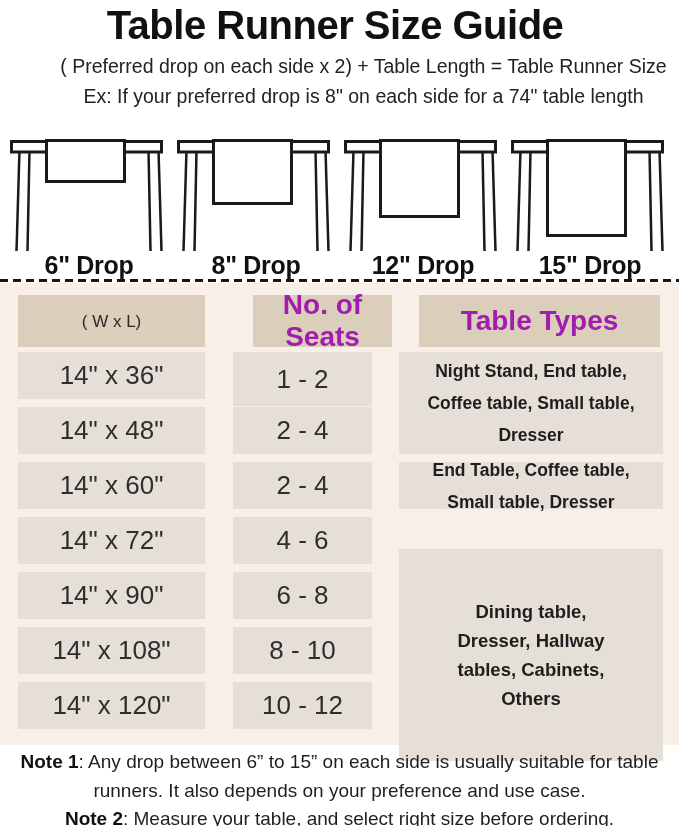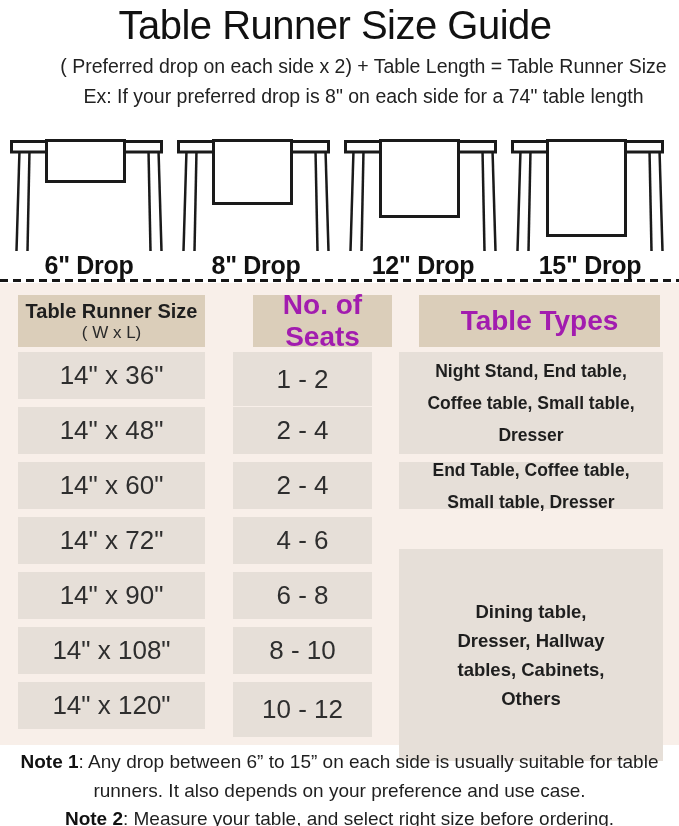--- a/index.html
+++ b/index.html
@@ -8,21 +8,21 @@
     --header-cell-bg:#dbceba;
     --data-cell-bg:#e6dfd8;
     --text:#1b1b1b;
   }
   *{margin:0;padding:0;box-sizing:border-box;}
   html,body{background:#fff;}
   body{font-family:"Liberation Sans",sans-serif;color:var(--text);}
   .page{position:relative;width:679px;height:826px;background:var(--page-bg);overflow:hidden;margin:0 auto;}
 
   .title{position:absolute;top:0;left:0;width:670px;height:50px;line-height:50px;
-         text-align:center;font-size:40px;font-weight:400;letter-spacing:-0.5px;color:#111;}
+         text-align:center;font-size:40px;font-weight:700;letter-spacing:-0.5px;color:#111;}
 
   .formula{position:absolute;top:51px;left:0;width:679px;text-align:center;margin-left:24px;}
   .formula p{font-size:19.5px;line-height:30px;color:#222;}
 
   .figures{position:absolute;top:139px;left:0;width:679px;height:140px;
            display:flex;justify-content:space-between;padding:0 9px;}
   .figure{width:160px;display:flex;flex-direction:column;align-items:center;}
   .figure svg{display:block;width:160px;height:112px;}
   .drop-label{font-size:25px;font-weight:700;line-height:27px;margin-top:1px;color:#111;letter-spacing:-0.3px;}
 
@@ -110,21 +110,20 @@
       </svg>
       <div class="drop-label">15" Drop</div>
     </div>
   </div>
 
   <div class="dashline"></div>
 
   <div class="table-section">
 
     <div class="cell hdr" style="left:18px;top:12px;width:187px;height:52px;">
-      <div class="hline1">Table Runner Size</div>
       <div class="hline2">( W x L)</div>
     </div>
     <div class="cell hdr hone" style="left:233px;top:12px;width:139px;height:52px;">No. of Seats</div>
     <div class="cell hdr hone" style="left:399px;top:12px;width:241px;height:52px;">Table Types</div>
 
     <div class="cell size" style="left:18px;top:69px;width:187px;height:47px;">14" x 36"</div>
     <div class="cell seats" style="left:233px;top:69px;width:139px;height:54px;">1 - 2</div>
 
     <div class="cell size" style="left:18px;top:124px;width:187px;height:47px;">14" x 48"</div>
     <div class="cell seats" style="left:233px;top:124px;width:139px;height:47px;">2 - 4</div>
@@ -135,21 +134,21 @@
     <div class="cell size" style="left:18px;top:234px;width:187px;height:47px;">14" x 72"</div>
     <div class="cell seats" style="left:233px;top:234px;width:139px;height:47px;">4 - 6</div>
 
     <div class="cell size" style="left:18px;top:289px;width:187px;height:47px;">14" x 90"</div>
     <div class="cell seats" style="left:233px;top:289px;width:139px;height:47px;">6 - 8</div>
 
     <div class="cell size" style="left:18px;top:344px;width:187px;height:47px;">14" x 108"</div>
     <div class="cell seats" style="left:233px;top:344px;width:139px;height:47px;">8 - 10</div>
 
     <div class="cell size" style="left:18px;top:399px;width:187px;height:47px;">14" x 120"</div>
-    <div class="cell seats" style="left:233px;top:399px;width:139px;height:55px;">10 - 12</div>
+    <div class="cell seats" style="left:233px;top:399px;width:139px;height:47px;">10 - 12</div>
 
     <div class="cell types" style="left:399px;top:69px;width:264px;height:102px;padding:0 27px;">Night Stand, End table, Coffee table, Small table, Dresser</div>
     <div class="cell types" style="left:399px;top:179px;width:264px;height:47px;padding:16px 24px;">End Table, Coffee table, Small table, Dresser</div>
     <div class="cell types big" style="left:399px;top:234px;width:264px;height:212px;padding:0 42px;">Dining table, Dresser, Hallway tables, Cabinets, Others</div>
 
   </div>
 
   <div class="notes">
     <p><b>Note 1</b><span>: Any drop between 6” to 15” on each side is usually suitable for table runners. It also depends on your preference and use case.</span></p>
     <p><b>Note 2</b><span>: Measure your table, and select right size before ordering.</span></p>

